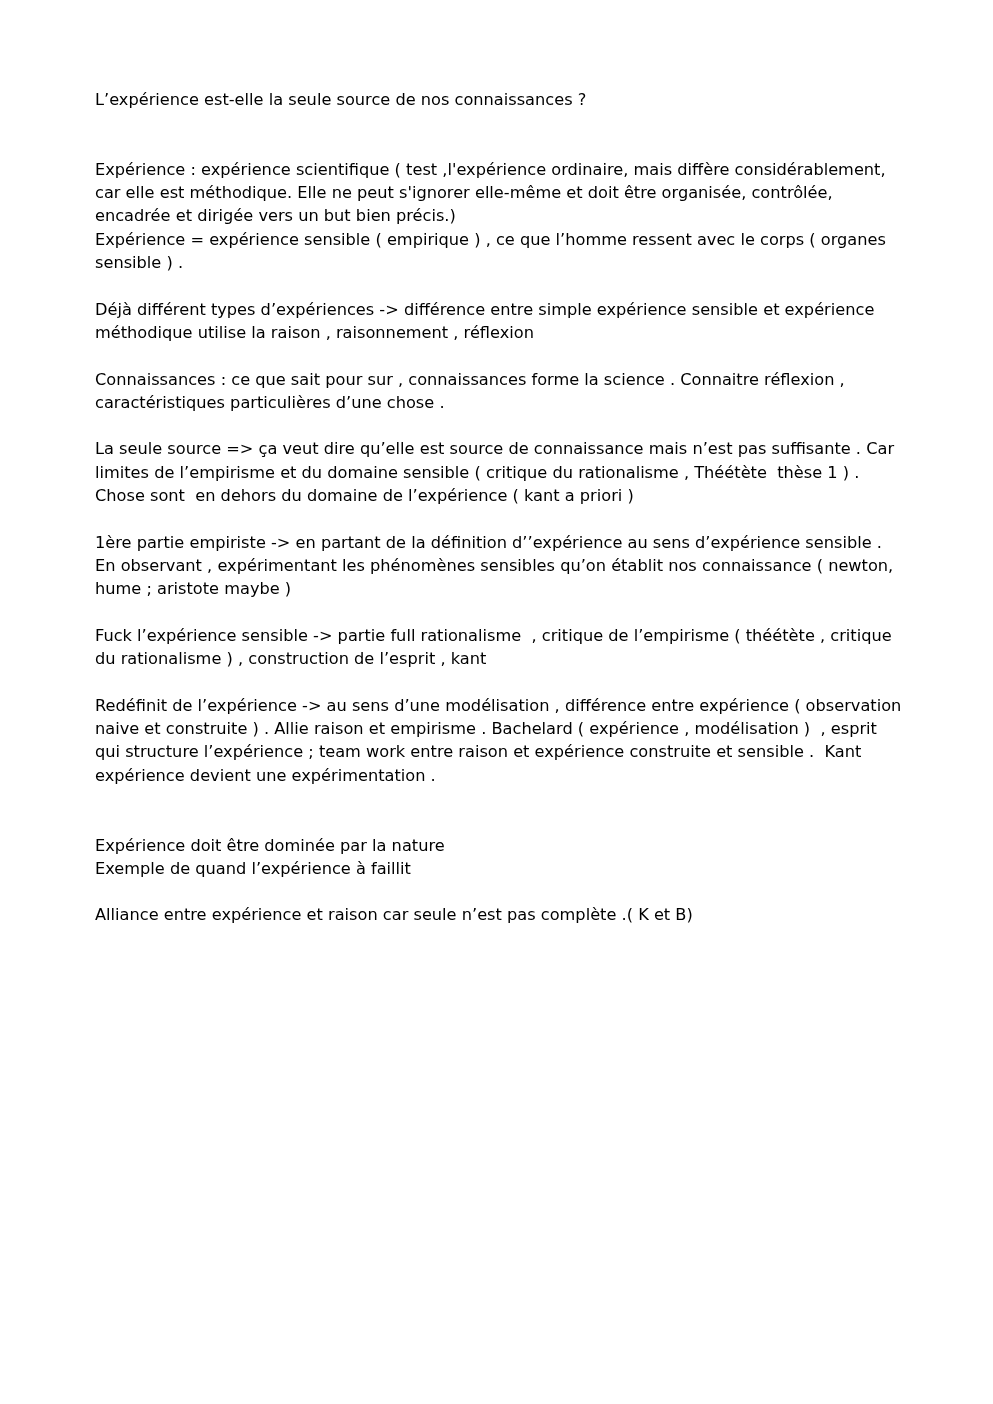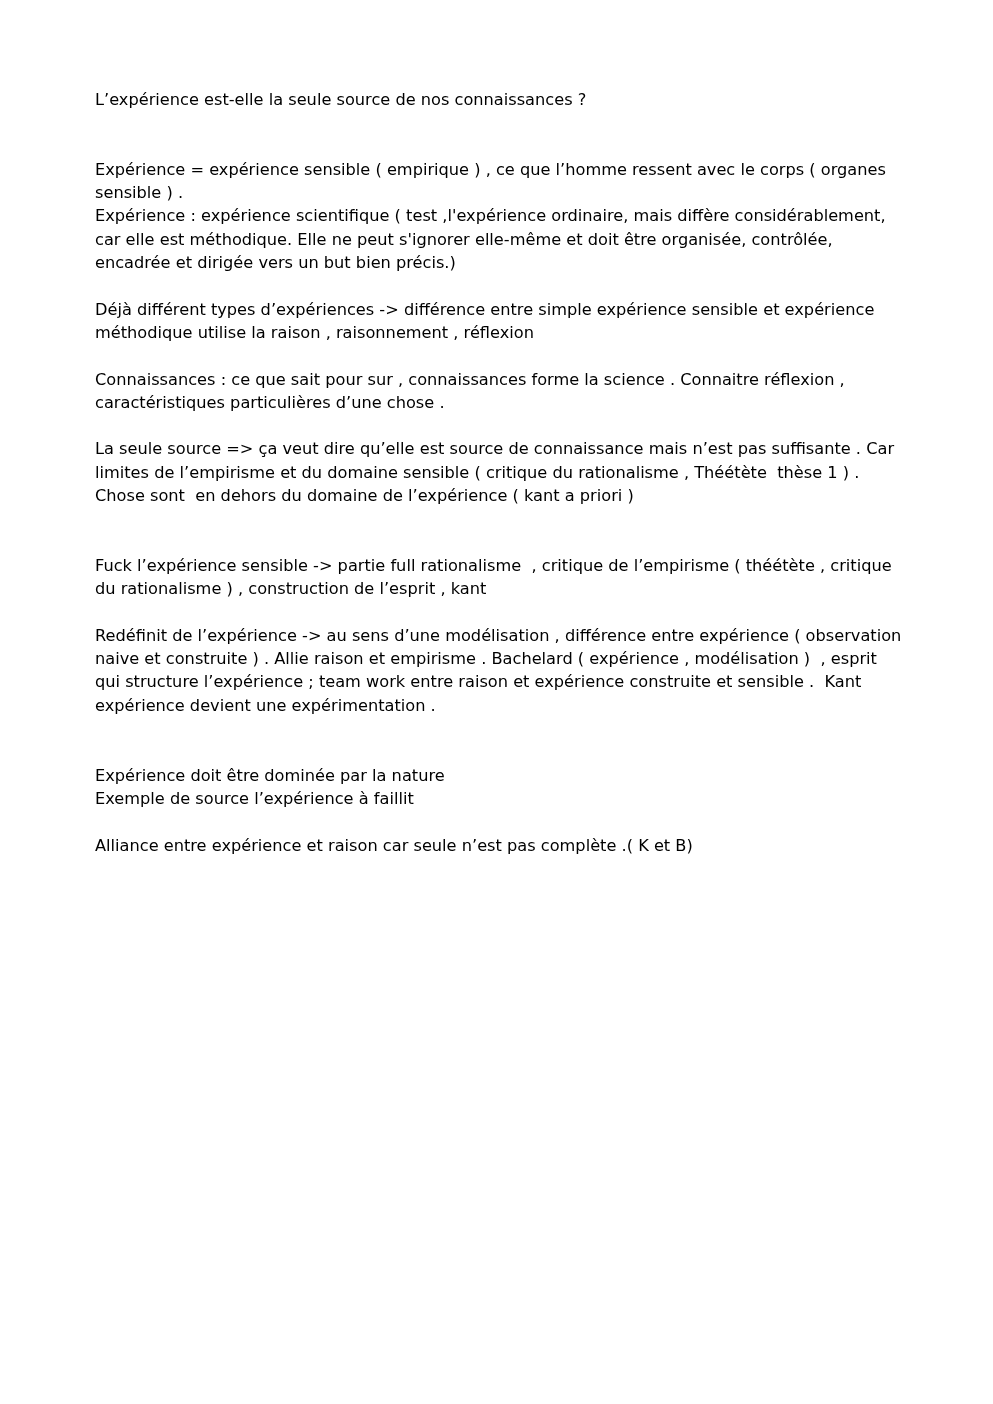--- a/index.html
+++ b/index.html
@@ -43,43 +43,44 @@
 </style>
 </head>
 <body>
 
 <div class="page">
   <div class="doc-body">
 
     <p class="para">L’expérience est-elle la seule source de nos connaissances ?</p>
     <div class="spacer-lg"></div>
 
+    <p class="para">Expérience : expérience scientifique ( test ,l'expérience ordinaire, mais diffère considérablement, car elle est méthodique. Elle ne peut s'ignorer elle-même et doit être organisée, contrôlée, encadrée et dirigée vers un but bien précis.)</p>
     <p class="para">Expérience = expérience sensible ( empirique ) , ce que l’homme ressent avec le corps ( organes sensible ) .</p>
-    <p class="para">Expérience : expérience scientifique ( test ,l'expérience ordinaire, mais diffère considérablement, car elle est méthodique. Elle ne peut s'ignorer elle-même et doit être organisée, contrôlée, encadrée et dirigée vers un but bien précis.)</p>
     <div class="spacer"></div>
 
     <p class="para">Déjà différent types d’expériences -&gt; différence entre simple expérience sensible et expérience méthodique utilise la raison , raisonnement , réflexion</p>
     <div class="spacer"></div>
 
     <p class="para">Connaissances : ce que sait pour sur , connaissances forme la science . Connaitre réflexion , caractéristiques particulières d’une chose .</p>
     <div class="spacer"></div>
 
     <p class="para">La seule source =&gt; ça veut dire qu’elle est source de connaissance mais n’est pas suffisante . Car limites de l’empirisme et du domaine sensible ( critique du rationalisme , Théétète  thèse 1 ) . Chose sont  en dehors du domaine de l’expérience ( kant a priori )</p>
     <div class="spacer"></div>
 
+    <p class="para">1ère partie empiriste -&gt; en partant de la définition d’’expérience au sens d’expérience sensible . En observant , expérimentant les phénomènes sensibles qu’on établit nos connaissance ( newton, hume ; aristote maybe )</p>
     <div class="spacer"></div>
 
     <p class="para">Fuck l’expérience sensible -&gt; partie full rationalisme  , critique de l’empirisme ( théétète , critique du rationalisme ) , construction de l’esprit , kant</p>
     <div class="spacer"></div>
 
     <p class="para">Redéfinit de l’expérience -&gt; au sens d’une modélisation , différence entre expérience ( observation naive et construite ) . Allie raison et empirisme . Bachelard ( expérience , modélisation )  , esprit qui structure l’expérience ; team work entre raison et expérience construite et sensible .  Kant expérience devient une expérimentation .</p>
     <div class="spacer"></div>
 
     <div class="spacer"></div>
 
     <p class="para">Expérience doit être dominée par la nature</p>
-    <p class="para">Exemple de source l’expérience à faillit</p>
+    <p class="para">Exemple de quand l’expérience à faillit</p>
     <div class="spacer"></div>
 
     <p class="para">Alliance entre expérience et raison car seule n’est pas complète .( K et B)</p>
 
   </div>
 </div>
 
 </body></html>

